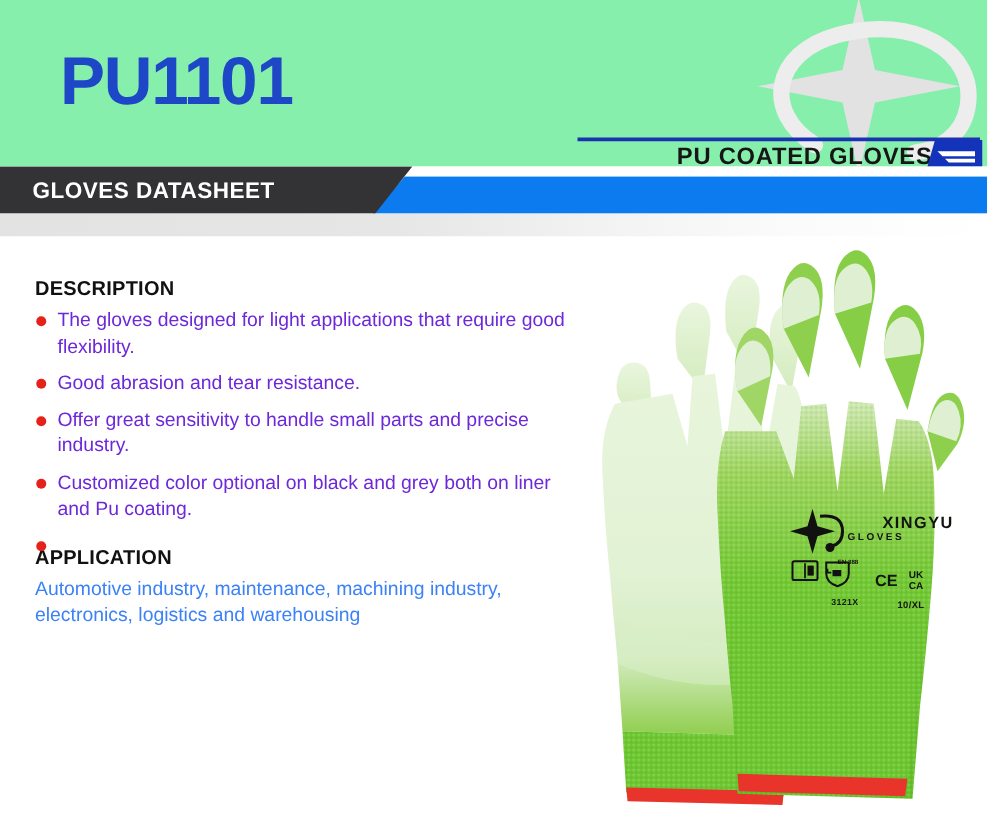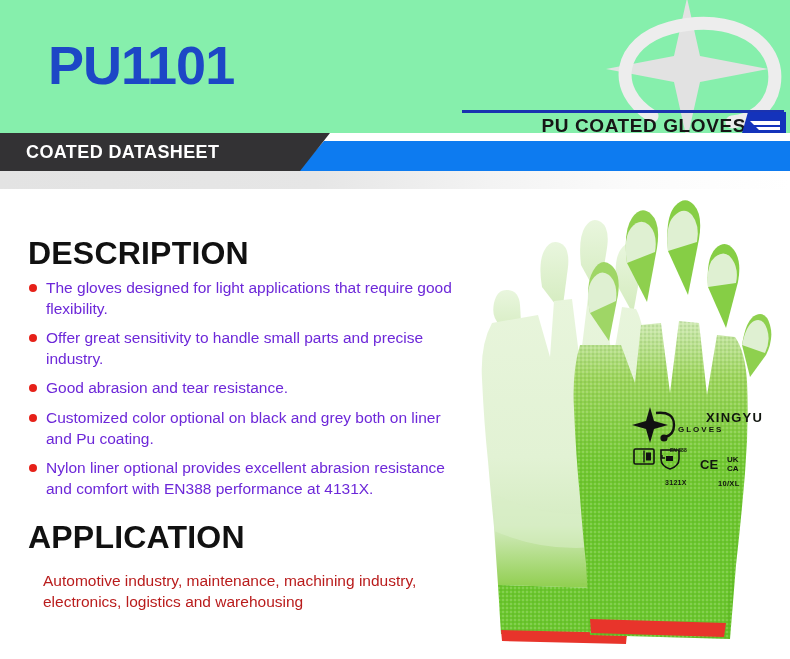--- a/index.html
+++ b/index.html
@@ -125,25 +125,25 @@
     width: 790px;
     height: 470px;
   }
   #text-col {
     position: absolute;
     left: 28px;
     top: 34px;
     width: 440px;
   }
   .section-heading {
-    font-size: 32px;
+    font-size: 16px;
     font-weight: bold;
     color: #111111;
     letter-spacing: 0.2px;
-    margin: 12px 0 6px 0;
+    margin: 0 0 6px 0;
   }
   #desc-list {
     list-style: none;
     margin: 0;
     padding: 0;
   }
   #desc-list li {
     position: relative;
     padding-left: 18px;
     margin-bottom: 9px;
@@ -159,22 +159,22 @@
     height: 8px;
     border-radius: 50%;
     background: #e62119;
   }
   #application-heading {
     margin-top: 20px;
   }
   #application-text {
     font-size: 15.5px;
     line-height: 1.33;
-    color: #b91c1c;
-    margin: 15px;
+    color: #3b82f6;
+    margin: 0;
     max-width: 430px;
   }
 
   
   #glove-figure {
     position: absolute;
     left: 430px;
     top: 6px;
     width: 360px;
     height: 462px;
@@ -272,21 +272,21 @@
         <polygon points="8,0 46,0 46,28 0,28" fill="#1433bb"></polygon>
         <polygon points="10,9 40,9 40,13 14,13" fill="#ffffff"></polygon>
         <polygon points="16,15 40,15 40,18 19,18" fill="#ffffff"></polygon>
       </svg>
     </div>
   </div>
 
   <div id="banner-band">
     <div id="banner-blue"></div>
     <div id="banner-dark"></div>
-    <div id="banner-title">COATED DATASHEET</div>
+    <div id="banner-title">GLOVES DATASHEET</div>
   </div>
   <div id="banner-grey"></div>
 
   <div id="content">
 
     <div id="glove-figure">
       <svg width="360" height="462" viewBox="0 0 360 462">
         <defs>
           <linearGradient id="palmGrad" x1="0" y1="0" x2="0" y2="1">
             <stop offset="0%" stop-color="#e8f5dc"></stop>
@@ -443,33 +443,32 @@
 
       <h2 class="section-heading">DESCRIPTION</h2>
 
       <ul id="desc-list">
         <li>
           <span class="dot"></span>
           <span>The gloves designed for light applications that require good flexibility.</span>
         </li>
         <li>
           <span class="dot"></span>
-          <span>Offer great sensitivity to handle small parts and precise industry.</span>
+          <span>Good abrasion and tear resistance.</span>
         </li>
         <li>
           <span class="dot"></span>
-          <span>Good abrasion and tear resistance.</span>
+          <span>Offer great sensitivity to handle small parts and precise industry.</span>
         </li>
         <li>
           <span class="dot"></span>
           <span>Customized color optional on black and grey both on liner and Pu coating.</span>
         </li>
         <li>
           <span class="dot"></span>
-          <span>Nylon liner optional provides excellent abrasion resistance and comfort with EN388 performance at 4131X.</span>
         </li>
       </ul>
 
       <h2 class="section-heading" id="application-heading">APPLICATION</h2>
 
       <p id="application-text">Automotive industry, maintenance, machining industry, electronics, logistics and warehousing</p>
     </div>
 
   </div>
 </div>

